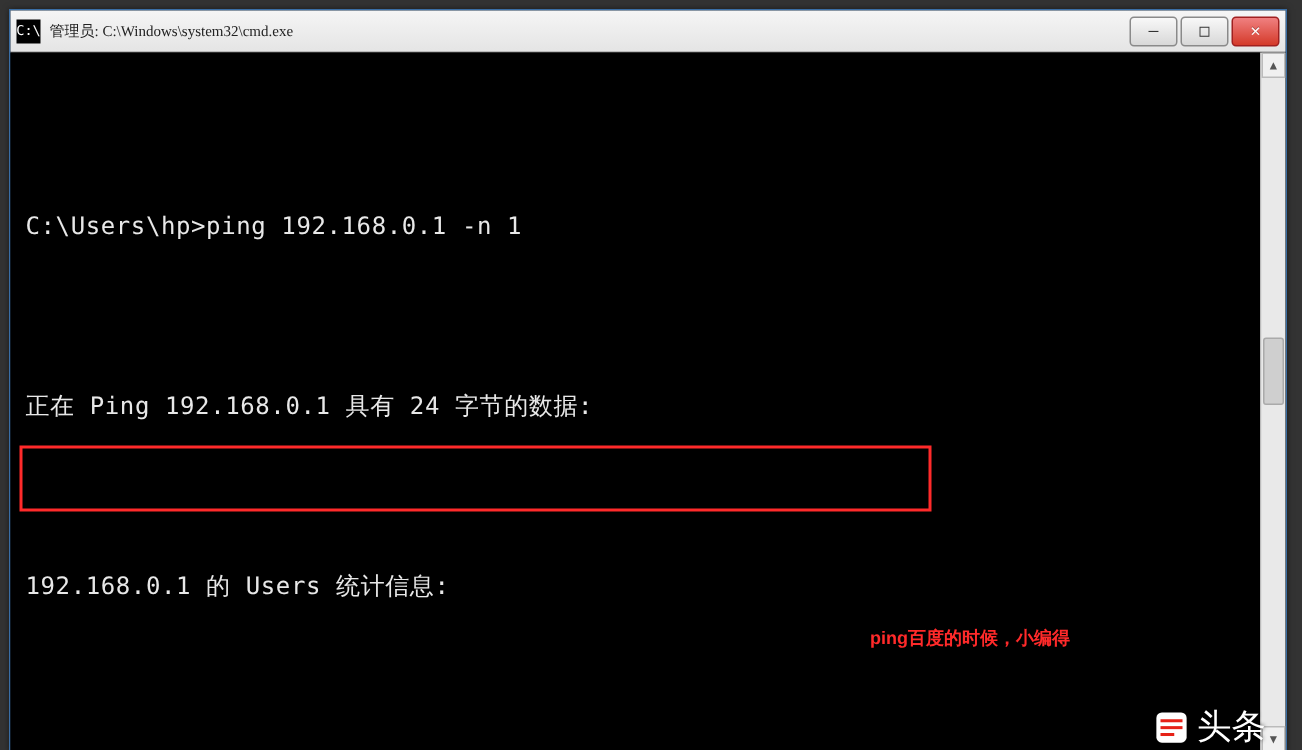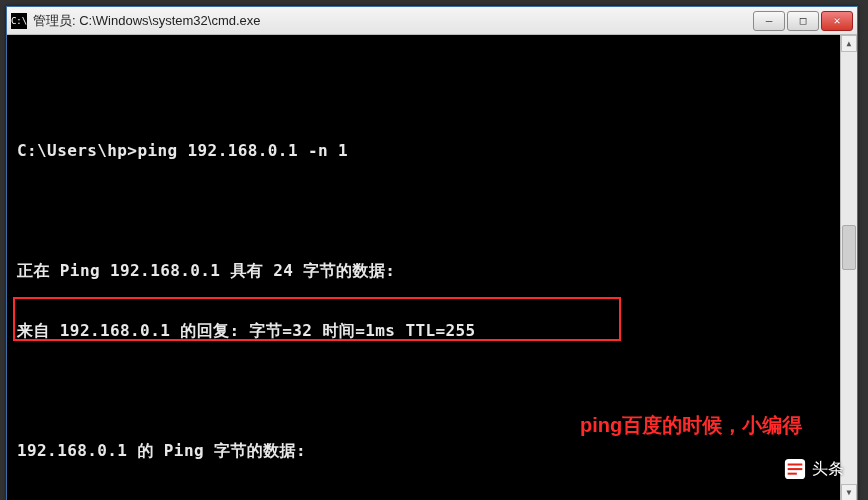--- a/index.html
+++ b/index.html
@@ -36,23 +36,23 @@
       color: #fff;
       font-size: 9px;
       font-family: "Consolas", monospace;
       display: flex;
       align-items: center;
       justify-content: center;
       margin-right: 6px;
     }
     .titlebar-text {
       flex: 1;
-      font-size: 13px;
+      font-size: 10px;
       color: #222;
-      font-family: Liberation Sans, sans-serif;
+      font-family: Liberation Serif, serif;
     }
     .window-controls {
       display: flex;
       gap: 2px;
     }
     .win-btn {
       width: 32px;
       height: 20px;
       border: 1px solid #8a8a8a;
       background: linear-gradient(to bottom, #f8f8f8, #d8d8d8);
@@ -113,41 +113,41 @@
     }
     .text-area {
       padding: 6px 8px 6px 10px;
       color: #e8e8e8;
       font-size: 16px;
       line-height: 20px;
       letter-spacing: 0.4px;
       white-space: pre;
       font-weight: 500;
     }
-    .line { height: 20px; font-weight: bold; }
+    .line { height: 20px; }
     .highlight-box {
       position: absolute;
       border: 2px solid #ff2a2a;
       pointer-events: none;
     }
     .annotation {
       position: absolute;
       color: #ff2a2a;
-      font-size: 20px;
+      font-size: 12px;
       font-weight: 600;
       font-family: "Microsoft YaHei", "SimHei", sans-serif;
       line-height: 26px;
       text-shadow: 0 0 2px rgba(0,0,0,0.6);
     }
     .watermark {
       position: absolute;
       right: 24px;
-      bottom: 20px;
+      bottom: 0;
       color: #fff;
-      font-size: 16px;
+      font-size: 23px;
       font-family: Liberation Mono, monospace;
       font-weight: 500;
       text-shadow: 0 0 3px rgba(0,0,0,0.8);
       display: flex;
       align-items: center;
       gap: 6px;
     }
     .watermark-icon {
       width: 22px;
       height: 22px;
@@ -171,23 +171,22 @@
     </div>
   </div>
 
   <div class="console-body">
 
     <div class="text-area">
       <div class="line"></div>
       <div class="line">C:\Users\hp&gt;ping 192.168.0.1 -n 1</div>
       <div class="line"></div>
       <div class="line">正在 Ping 192.168.0.1 具有 24 字节的数据:</div>
-      <div class="line">来自 192.168.0.1 的回复: 字节=32 时间=1ms TTL=255</div>
       <div class="line"></div>
-      <div class="line">192.168.0.1 的 Ping 字节的数据:</div>
+      <div class="line">192.168.0.1 的 Users 统计信息:</div>
       
       
       
       
       
       
       
       
       
       

